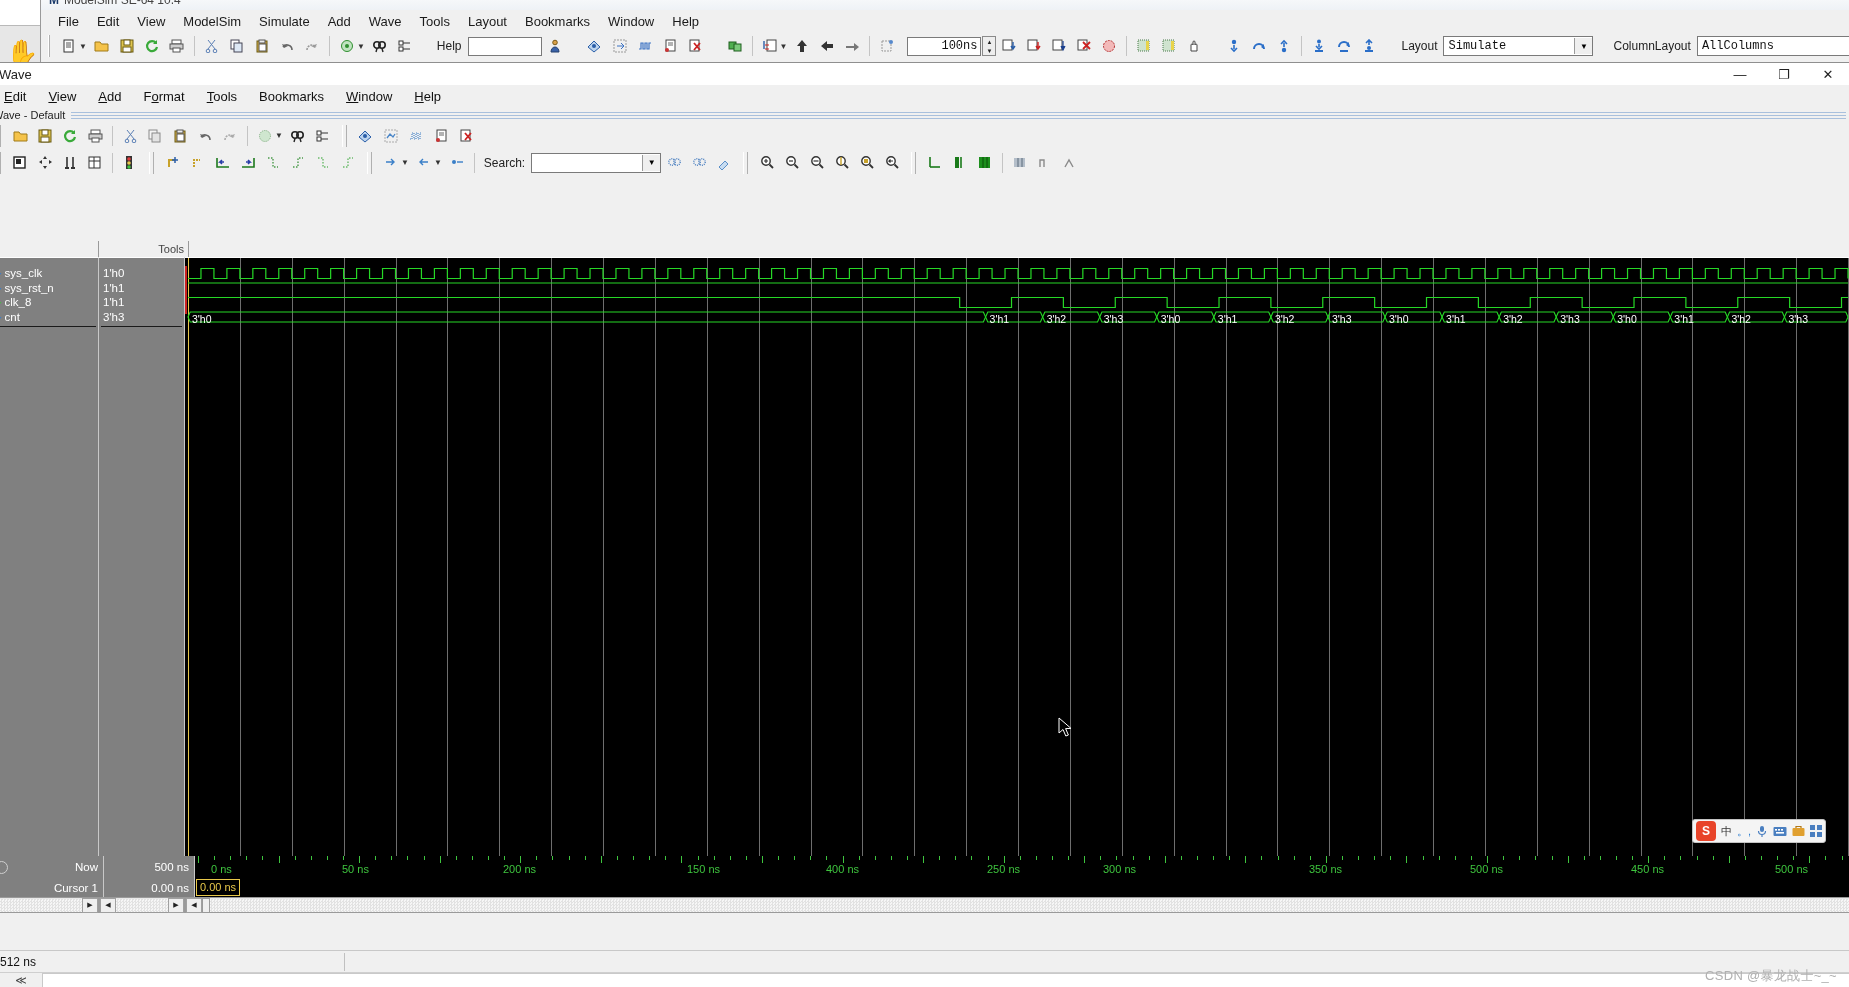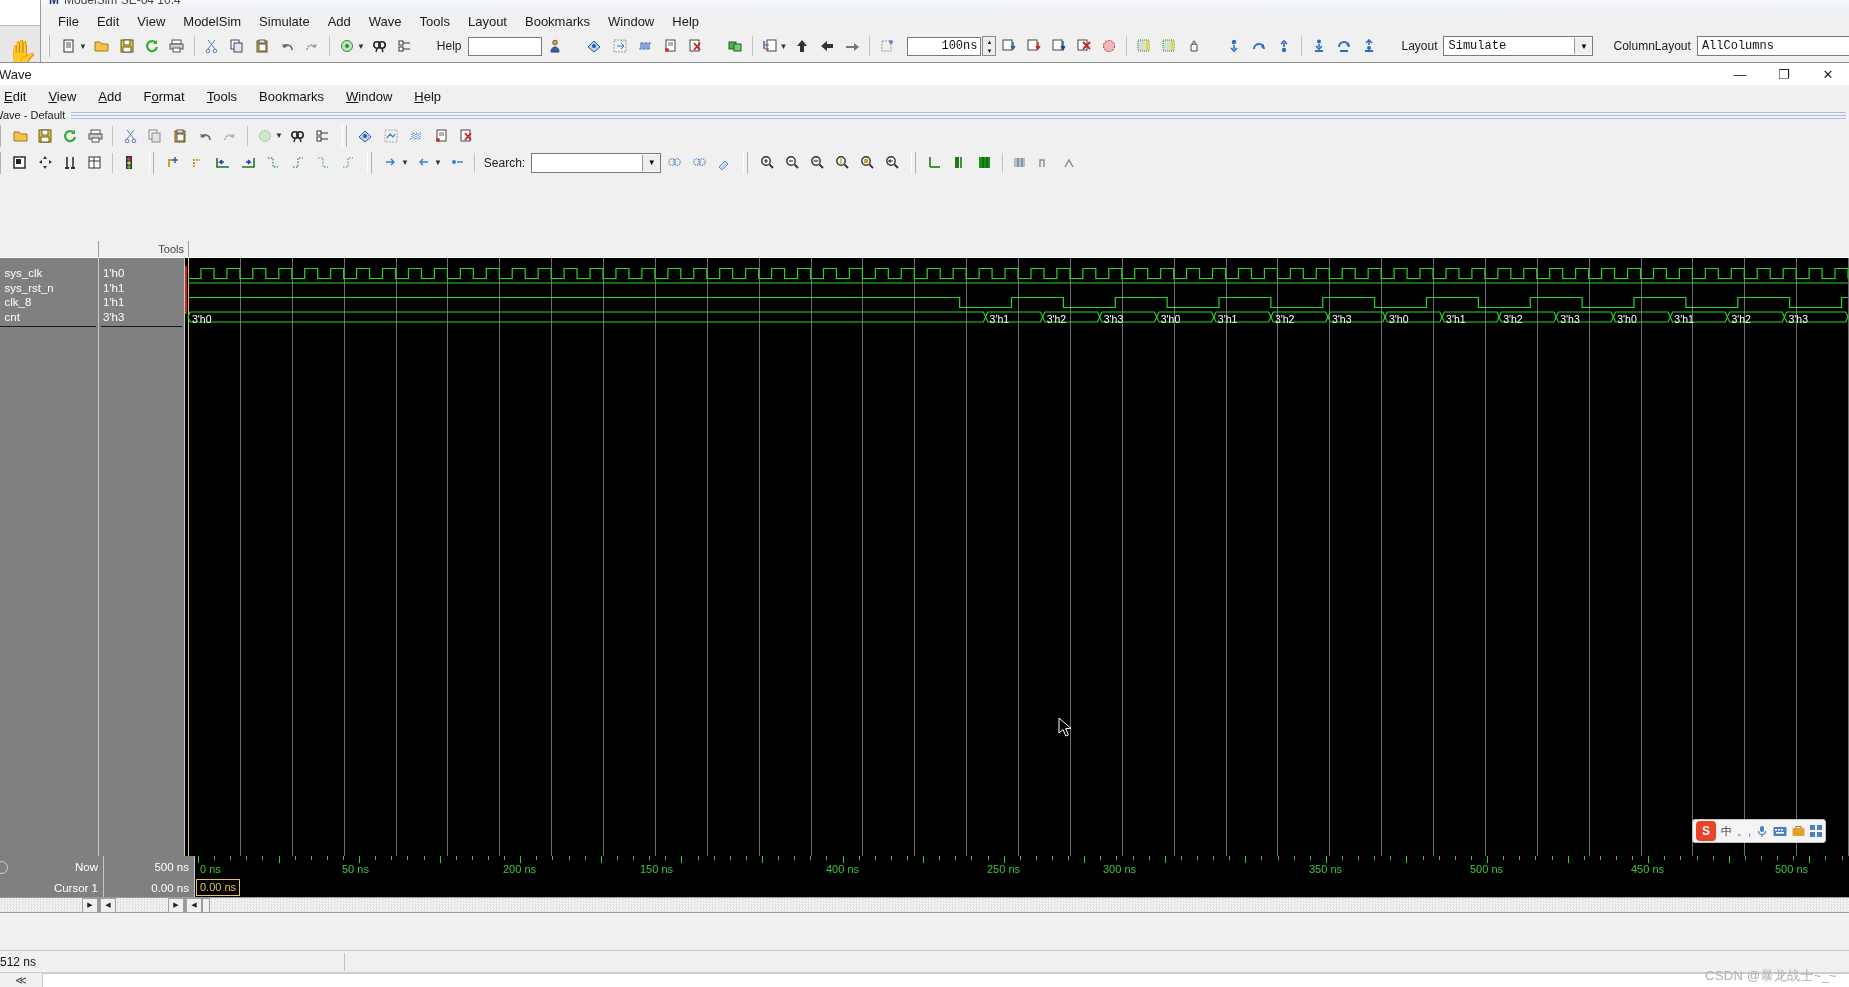--- a/index.html
+++ b/index.html
@@ -1210,24 +1210,24 @@
             <div class="tick minor" style="left:1502px"></div>
             <div class="tick minor" style="left:1518px"></div>
             <div class="tick major" style="left:1534px"></div>
             <div class="tick minor" style="left:1550px"></div>
             <div class="tick minor" style="left:1566px"></div>
             <div class="tick minor" style="left:1582px"></div>
             <div class="tick minor" style="left:1598px"></div>
             <div class="tick major" style="left:1614px"></div>
             <div class="tick minor" style="left:1630px"></div>
             <div class="tick minor" style="left:1647px"></div>
-            <div class="tick-label" style="left:5px">0 ns</div>
+            <div class="tick-label" style="left:16px">0 ns</div>
             <div class="tick-label" style="left:147px">50 ns</div>
             <div class="tick-label" style="left:308px">200 ns</div>
-            <div class="tick-label" style="left:445px">150 ns</div>
+            <div class="tick-label" style="left:492px">150 ns</div>
             <div class="tick-label" style="left:631px">400 ns</div>
             <div class="tick-label" style="left:792px">250 ns</div>
             <div class="tick-label" style="left:908px">300 ns</div>
             <div class="tick-label" style="left:1114px">350 ns</div>
             <div class="tick-label" style="left:1275px">500 ns</div>
             <div class="tick-label" style="left:1436px">450 ns</div>
             <div class="tick-label" style="left:1580px">500 ns</div>
           </div>
       </div>
 

